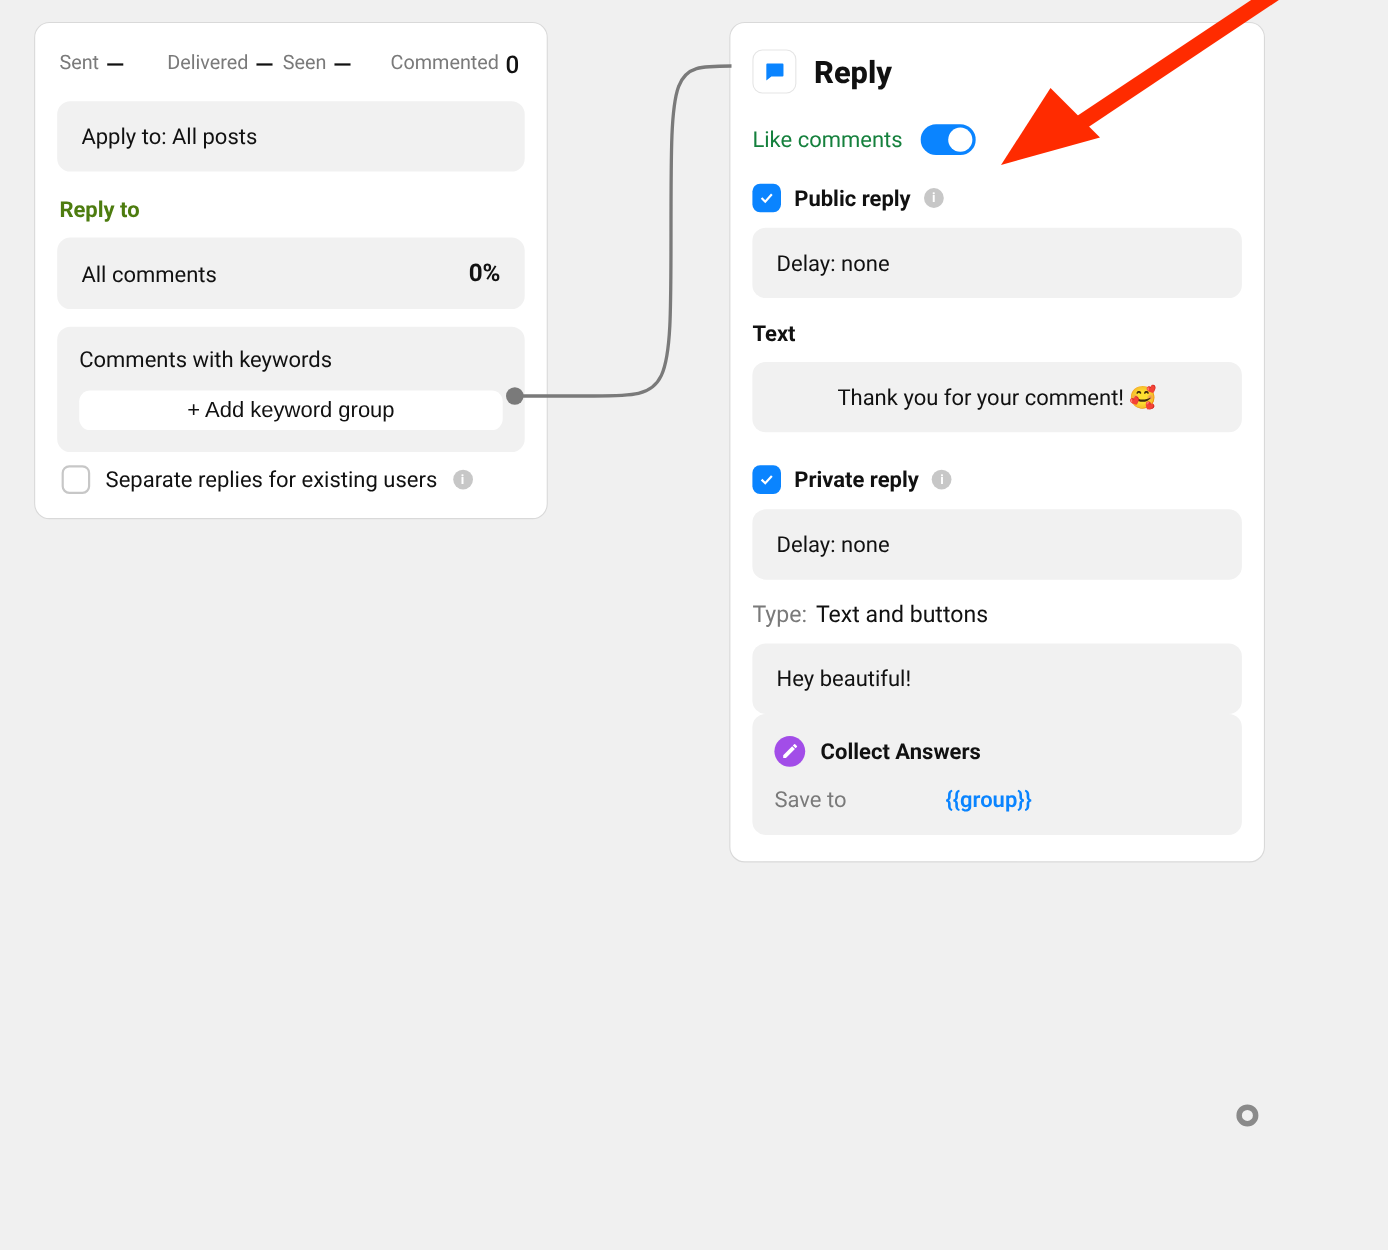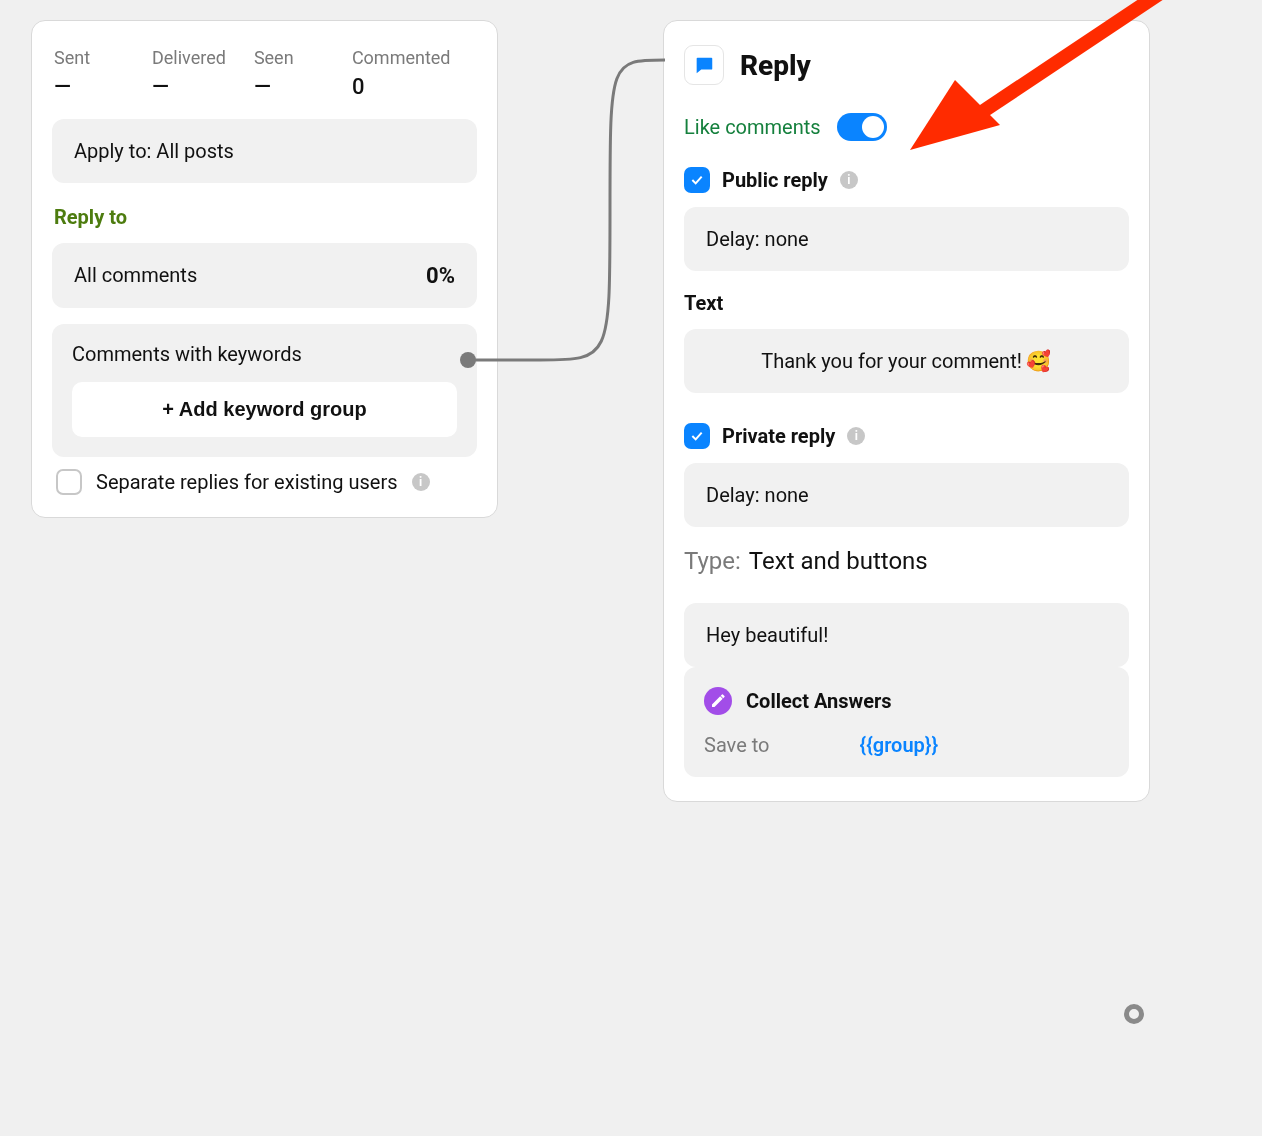--- a/index.html
+++ b/index.html
@@ -51,41 +51,41 @@
     position: absolute; left: 3px; top: 3px;
     width: 22px; height: 22px; border-radius: 50%;
     background: #ffffff;
   }
 
   .card-left-body { padding: 18px 20px 22px; }
   .stats {
     display: flex; gap: 28px; padding: 8px 2px 20px;
     color: #6a6a6a; font-size: 18px;
   }
-  .stat { display: flex; flex-direction: column; gap: 6px; min-width: 70px; }
+  .stat { display: flex; flex-direction: row; gap: 6px; min-width: 70px; }
   .stat .label { color: #7a7a7a; }
   .stat .value { color: #111; font-size: 22px; font-weight: 500; }
   .block {
     background: #f1f1f1; border-radius: 12px; padding: 20px 22px;
     font-size: 20px; color: #111;
   }
   .block + .block { margin-top: 16px; }
   .section-label { font-size: 20px; font-weight: 700; color: #4d7c0f; margin: 22px 2px 14px; }
 
   .row-allcomments {
-    display: flex; justify-content: space-between; 
+    display: flex; justify-content: space-between; align-items: center;
   }
   .row-allcomments .pct { font-weight: 700; font-size: 22px; }
 
   .keyword-block { padding: 18px 20px 20px; }
   .keyword-block .inner-title { font-size: 20px; color: #111; margin-bottom: 16px; }
   .add-btn {
     background: #ffffff; border: none; border-radius: 10px;
-    height: 55px; width: 100%;
-    font-size: 20px; font-weight: 700; color: #111;
+    height: 36px; width: 100%;
+    font-size: 20px; font-weight: 400; color: #111;
     display: flex; align-items: center; justify-content: center;
   }
 
   .check-row {
     display: flex; align-items: center; gap: 14px;
     padding: 12px 4px 0; font-size: 20px; color: #111;
   }
   .checkbox-empty {
     width: 26px; height: 26px; border-radius: 7px;
     border: 2px solid #c7c7c7; background: #fff;
@@ -132,21 +132,21 @@
     display: flex; align-items: center; gap: 12px;
     font-size: 20px; font-weight: 700; color: #111; margin-bottom: 14px; text-align: right;
   }
   .checkbox-checked {
     width: 26px; height: 26px; border-radius: 7px;
     background: #0a84ff; display: flex; align-items: center; justify-content: center;
   }
   .checkbox-checked svg { width: 16px; height: 16px; stroke: #fff; stroke-width: 3; fill: none; }
 
   .sub-label { font-size: 20px; font-weight: 700; color: #111; margin: 20px 0 14px; }
-  .type-row { font-size: 24px; color: #111; margin: 20px 0 28px; display: flex; gap: 8px; }
+  .type-row { font-size: 21px; color: #111; margin: 20px 0 14px; display: flex; gap: 8px; }
   .type-row .lbl { color: #7a7a7a; }
 
   .collect-block { background: #f1f1f1; border-radius: 12px; padding: 10px 16px 20px; }
   .collect-row { display: flex; align-items: center; gap: 14px; padding: 10px 4px 18px; }
   .collect-row .cicon {
     width: 28px; height: 28px; border-radius: 50%; background: #a24de8;
     display: flex; align-items: center; justify-content: center;
   }
   .collect-row .cicon svg { width: 16px; height: 16px; fill: #fff; }
   .collect-row .ctitle { font-size: 20px; font-weight: 700; color: #111; }

